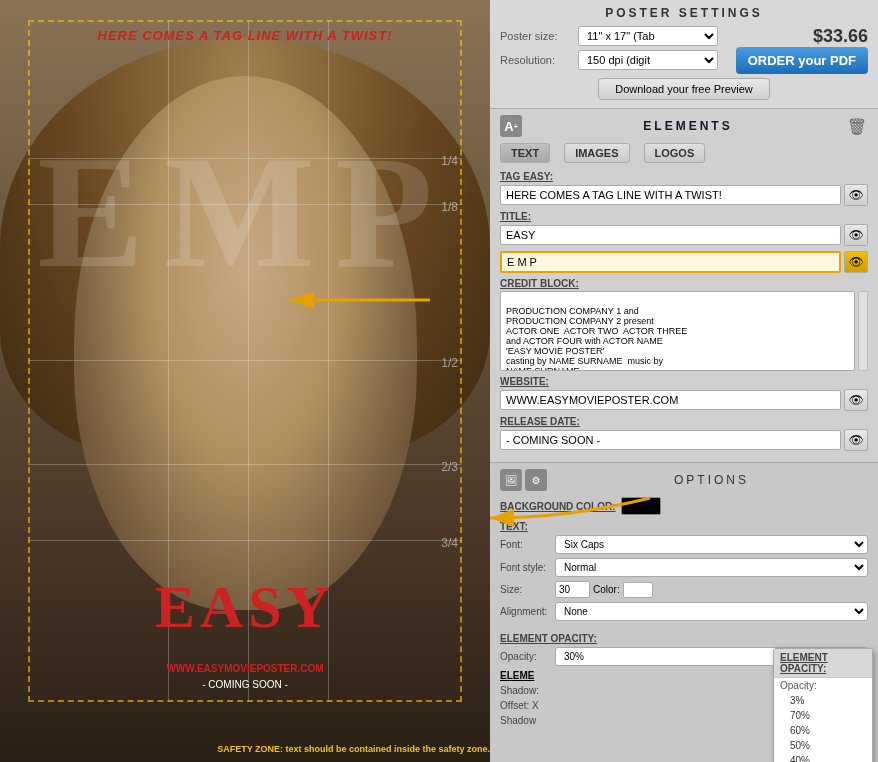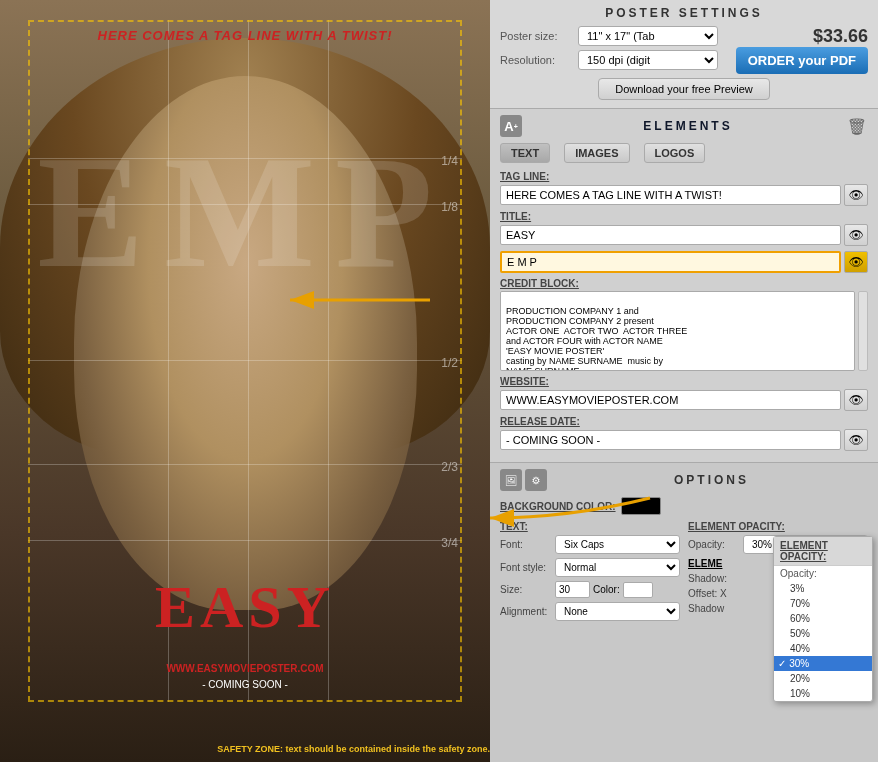--- a/index.html
+++ b/index.html
@@ -397,21 +397,21 @@
       align-items: center;
       justify-content: center;
       color: white;
       font-size: 10px;
     }
 
     .options-title {
       flex: 1;
       text-align: center;
       font-size: 12px;
-      font-weight: bold;
+      font-weight: normal;
       letter-spacing: 3px;
       color: #333;
     }
 
     .bg-color-row {
       display: flex;
       align-items: center;
       margin-bottom: 6px;
     }
 
@@ -427,20 +427,21 @@
       width: 40px;
       height: 18px;
       background: black;
       border: 1px solid #888;
       border-radius: 2px;
     }
 
     .two-col {
       display: flex;
       gap: 8px;
+      flex-direction: column;
     }
 
     .col-left {
       flex: 1;
     }
 
     .col-right {
       flex: 1;
     }
 
@@ -664,21 +665,21 @@
       <div class="elements-header-title">ELEMENTS</div>
       <div class="trash-icon">🗑</div>
     </div>
 
     <div class="tab-row">
       <button class="tab-btn active">TEXT</button>
       <button class="tab-btn">IMAGES</button>
       <button class="tab-btn">LOGOS</button>
     </div>
 
-    <div class="field-label">TAG LINE:</div>
+    <div class="field-label">TAG EASY:</div>
     <div class="field-row">
       <input class="field-input" type="text" value="HERE COMES A TAG LINE WITH A TWIST!" style="">
       <div class="eye-btn">👁</div>
     </div>
 
     <div class="field-label">TITLE:</div>
     <div class="field-row">
       <input class="field-input" type="text" value="EASY" style="">
       <div class="eye-btn">👁</div>
     </div>

